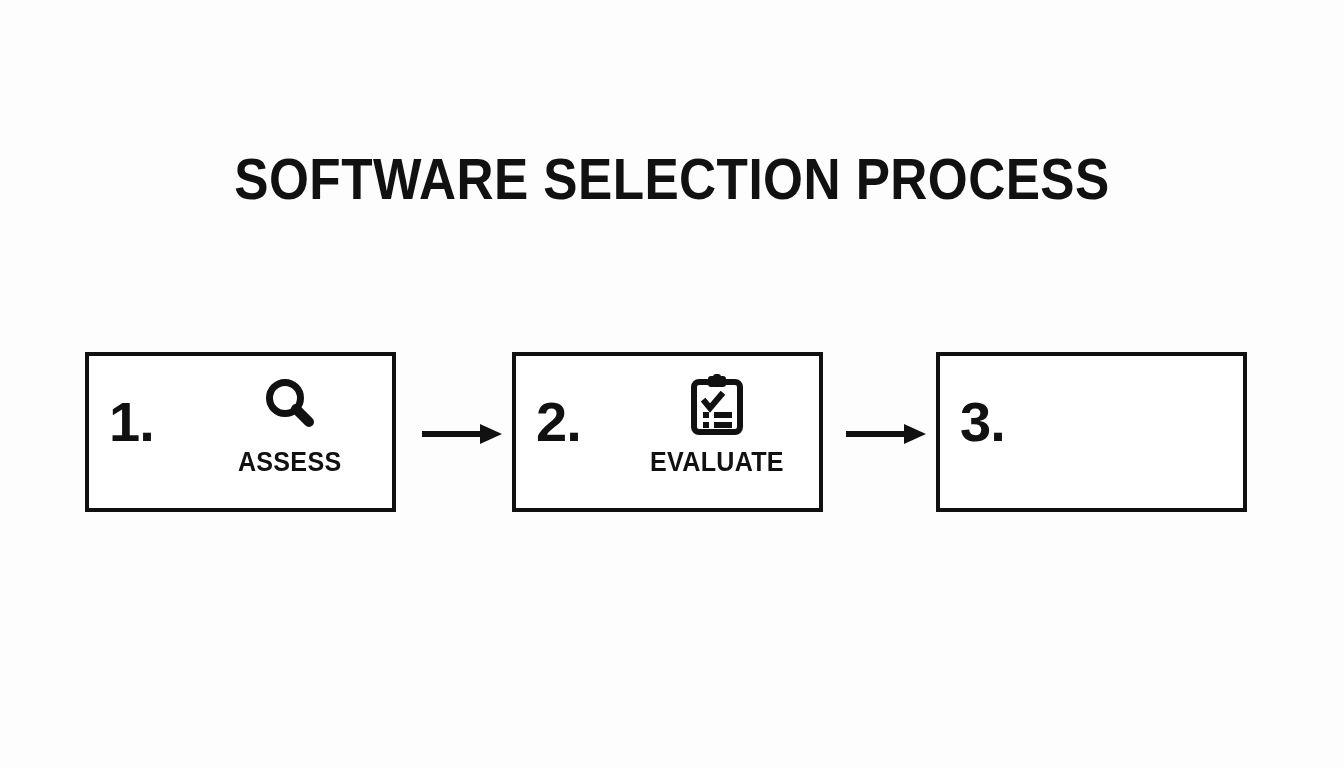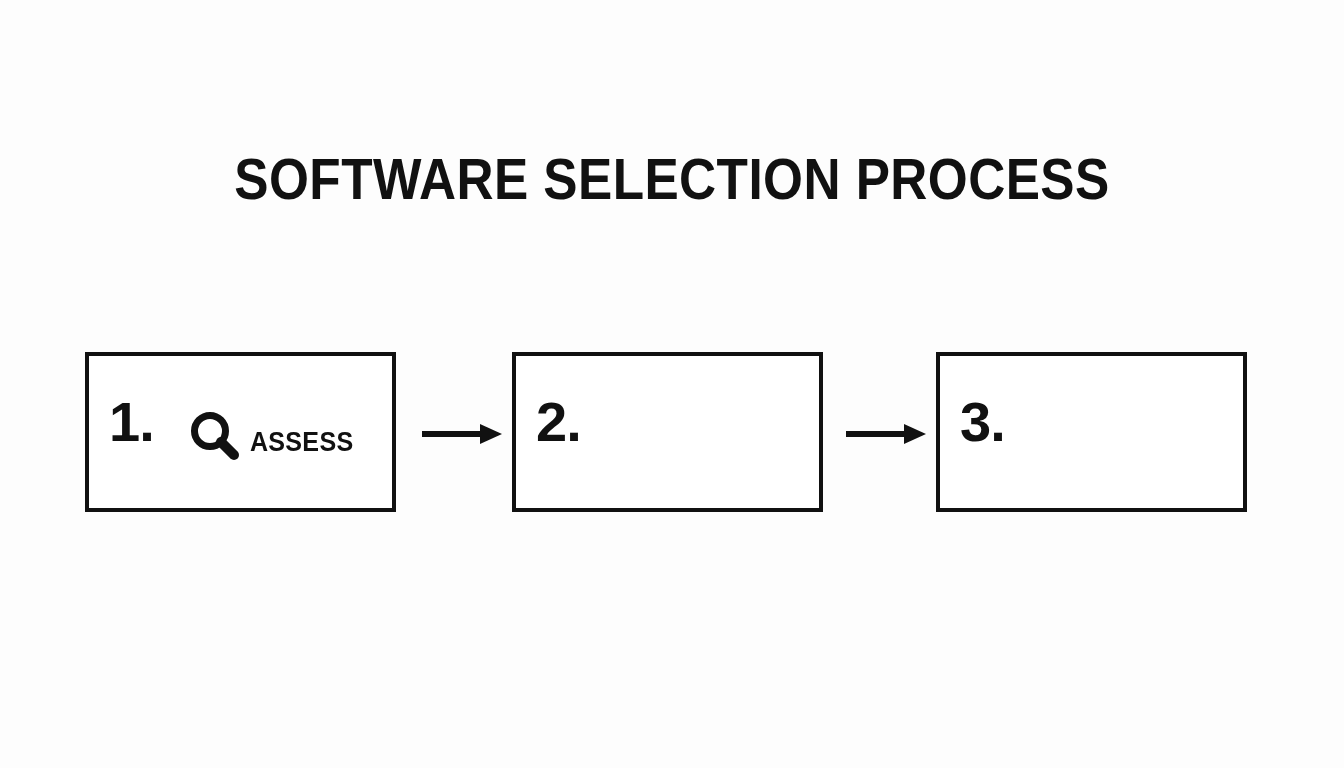--- a/index.html
+++ b/index.html
@@ -76,21 +76,21 @@
     letter-spacing: -1px;
   }
 
   .step-content {
     position: absolute;
     left: 95px;
     top: 14px;
     width: 212px;
     height: 132px;
     display: flex;
-    flex-direction: row;
+    flex-direction: column;
     align-items: center;
     justify-content: flex-start;
   }
 
   .step-icon {
     display: block;
     height: 62px;
     margin-top: 4px;
     line-height: 0;
   }
@@ -142,20 +142,40 @@
 
     <span class="flow-arrow" id="flow-arrow-1">
       <svg width="90" height="28" viewBox="0 0 90 28" aria-hidden="true">
         <line x1="4" y1="14" x2="66" y2="14" stroke="#111111" stroke-width="6"></line>
         <polygon points="62,4 84,14 62,24" fill="#111111"></polygon>
       </svg>
     </span>
 
     <div class="step-box" id="step-box-2">
       <div class="step-number">2.</div>
+      <div class="step-content">
+        <span class="step-icon">
+          <svg width="58" height="62" viewBox="0 0 58 62" aria-hidden="true">
+
+            <rect x="6" y="8" width="46" height="50" rx="5" ry="5" fill="none" stroke="#111111" stroke-width="6"></rect>
+
+            <rect x="20" y="2" width="18" height="11" rx="3" ry="3" fill="#111111"></rect>
+            <rect x="25" y="0" width="8" height="6" rx="3" ry="3" fill="#111111"></rect>
+
+            <polyline points="17,28 22,34 33,21" fill="none" stroke="#111111" stroke-width="6" stroke-linecap="square" stroke-linejoin="miter"></polyline>
+
+            <rect x="15" y="38" width="6" height="6" fill="#111111"></rect>
+            <rect x="26" y="38" width="18" height="6" fill="#111111"></rect>
+
+            <rect x="15" y="48" width="6" height="6" fill="#111111"></rect>
+            <rect x="26" y="48" width="18" height="6" fill="#111111"></rect>
+          </svg>
+        </span>
+        <span class="step-label">EVALUATE</span>
+      </div>
     </div>
 
     <span class="flow-arrow" id="flow-arrow-2">
       <svg width="90" height="28" viewBox="0 0 90 28" aria-hidden="true">
         <line x1="4" y1="14" x2="66" y2="14" stroke="#111111" stroke-width="6"></line>
         <polygon points="62,4 84,14 62,24" fill="#111111"></polygon>
       </svg>
     </span>
 
     <div class="step-box" id="step-box-3">

